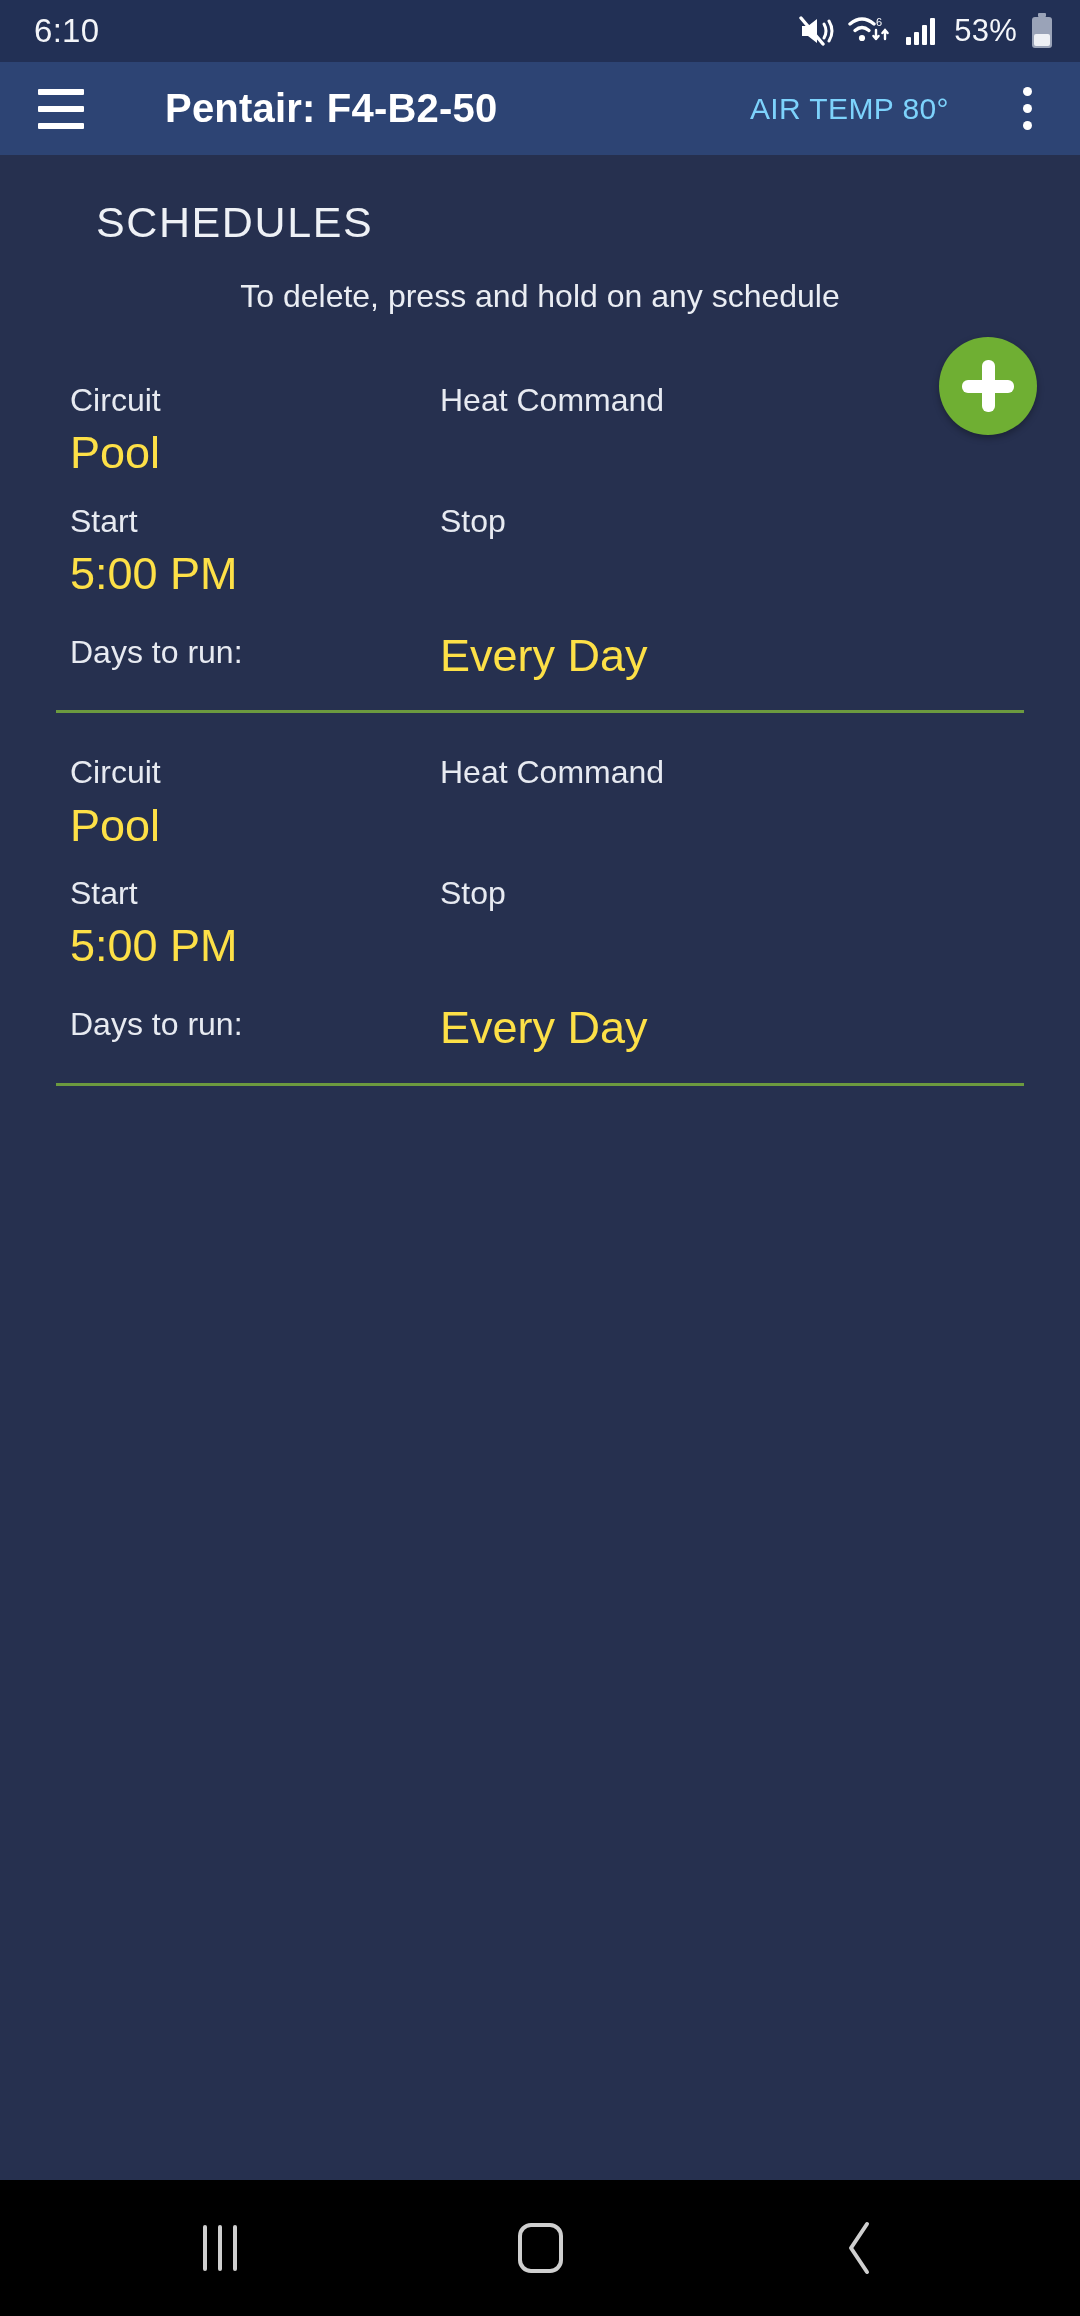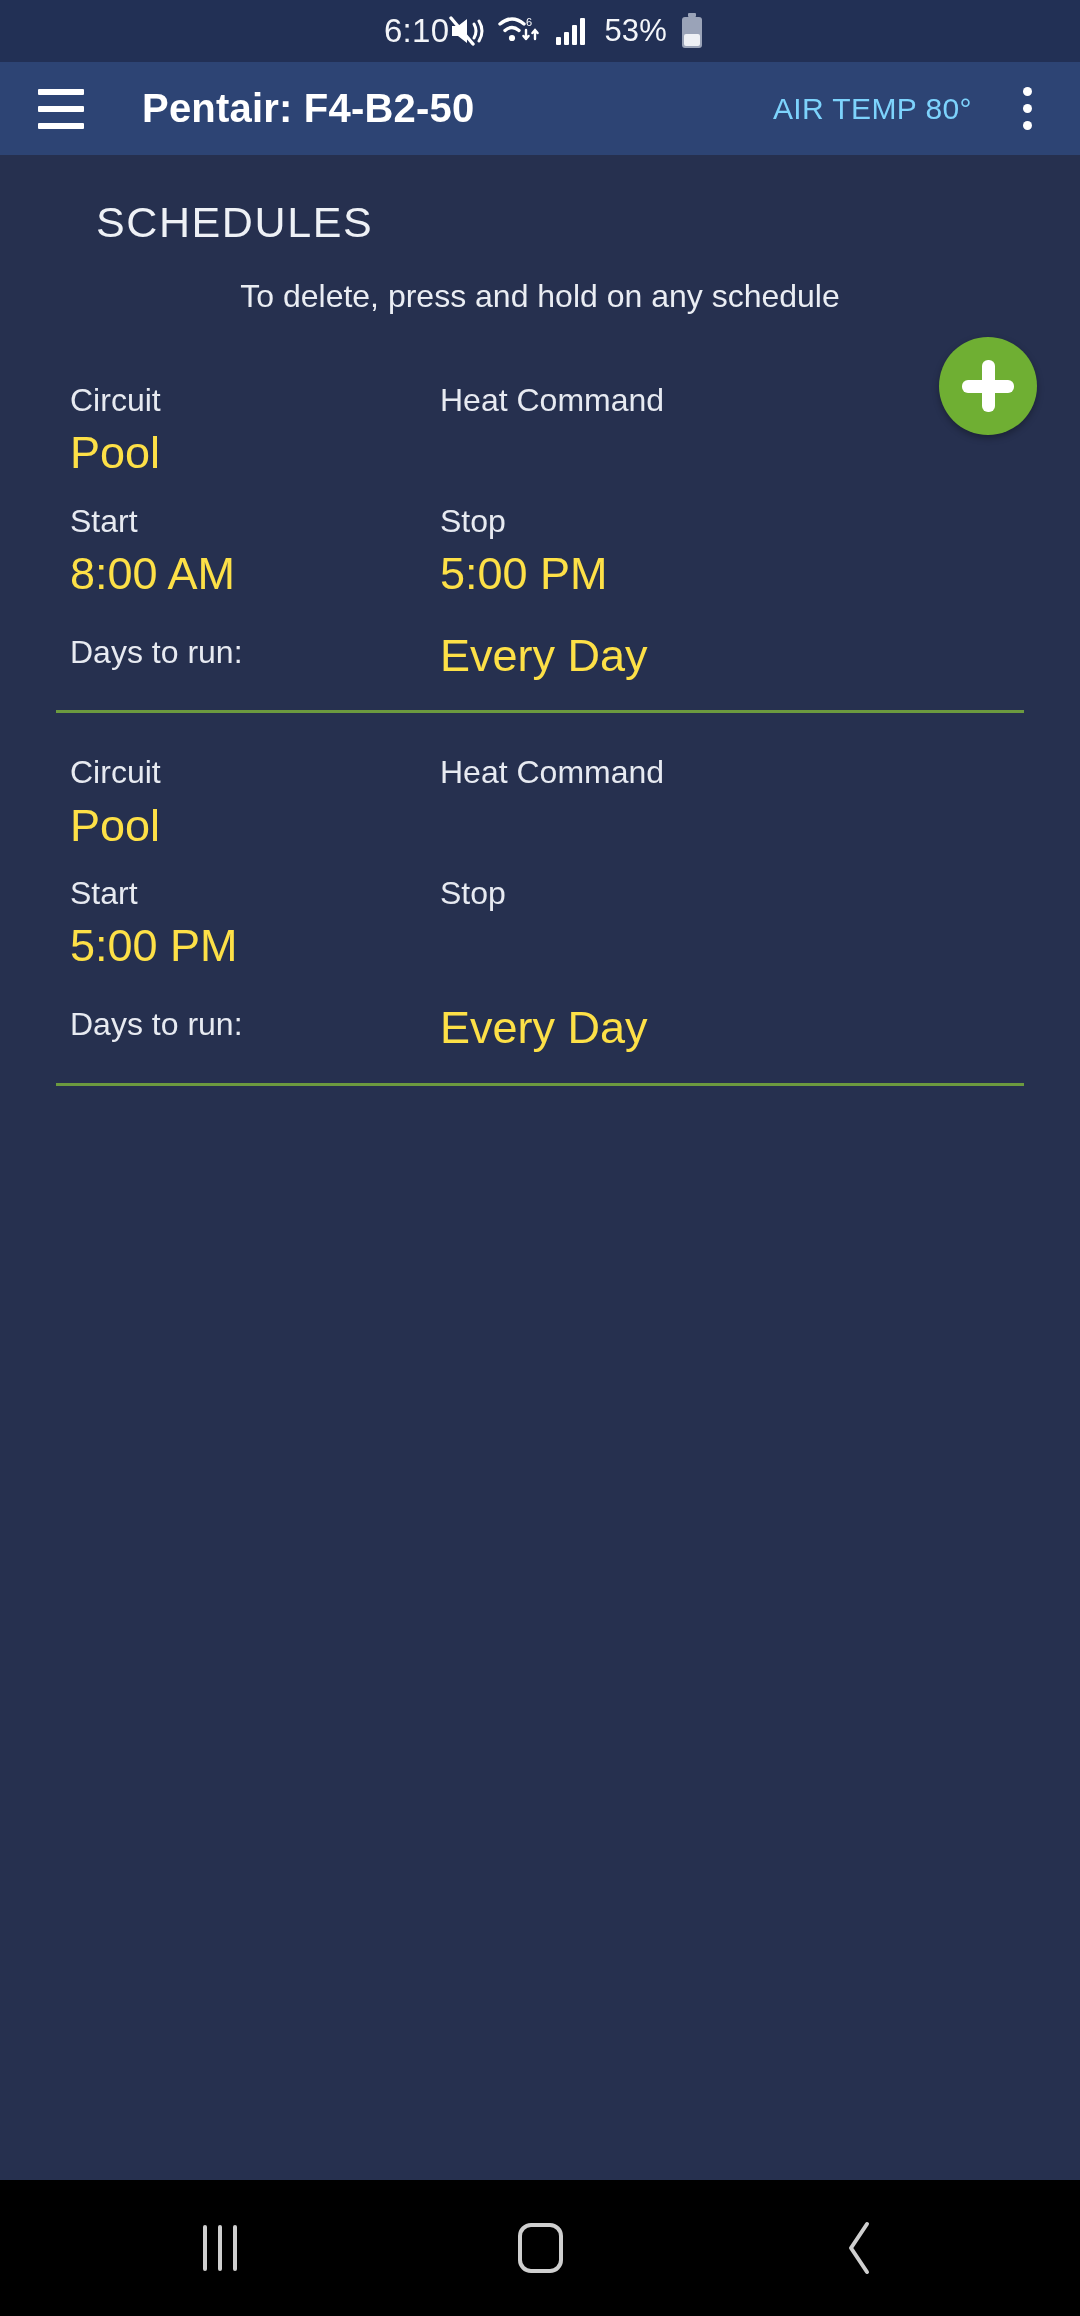--- a/index.html
+++ b/index.html
@@ -13,37 +13,38 @@
     position:relative;
     width:1080px; height:2316px;
     background:#26304f;
     display:flex; flex-direction:column;
   }
 
   
   .status-bar {
     height:62px; flex:0 0 62px;
     background:#223055;
-    display:flex; align-items:center; justify-content:center;
+    display:flex; align-items:center; justify-content:space-between;
     padding:0 26px 0 34px;
     color:#ffffff;
   }
   .status-clock {
     font-size:33px; letter-spacing:.3px; color:#f2f4f8;
   }
   .status-icons { display:flex; align-items:center; gap:13px; }
   .status-icons svg { display:block; }
   .battery-pct { font-size:31px; color:#f4f6fa; letter-spacing:.2px; margin-left:2px; }
 
   
   .app-bar {
     height:93px; flex:0 0 93px;
     background:#2d4474;
     display:flex; align-items:center;
     padding:0 22px 0 30px;
+    gap:23px;
   }
   .hamburger {
     width:62px; height:62px;
     display:flex; flex-direction:column; justify-content:center; align-items:center; gap:11px;
     cursor:pointer; flex:0 0 auto;
   }
   .hamburger span {
     display:block; width:46px; height:6px; background:#ffffff; border-radius:1px;
   }
   .app-title {
@@ -223,21 +224,20 @@
           </div>
           <div class="row r-circuit-val">
             <div class="col-a val">Pool</div>
             <div class="col-b val"></div>
           </div>
           <div class="row r-startstop">
             <div class="col-a lbl">Start</div>
             <div class="col-b lbl">Stop</div>
           </div>
           <div class="row r-time">
-            <div class="col-a val val-wrap">8:00 AM</div>
             <div class="col-b val val-wrap">5:00 PM</div>
           </div>
           <div class="row r-days">
             <div class="col-a lbl">Days to run:</div>
             <div class="col-b val">Every Day</div>
           </div>
         </div>
         <div class="divider"></div>
       </div>
 

